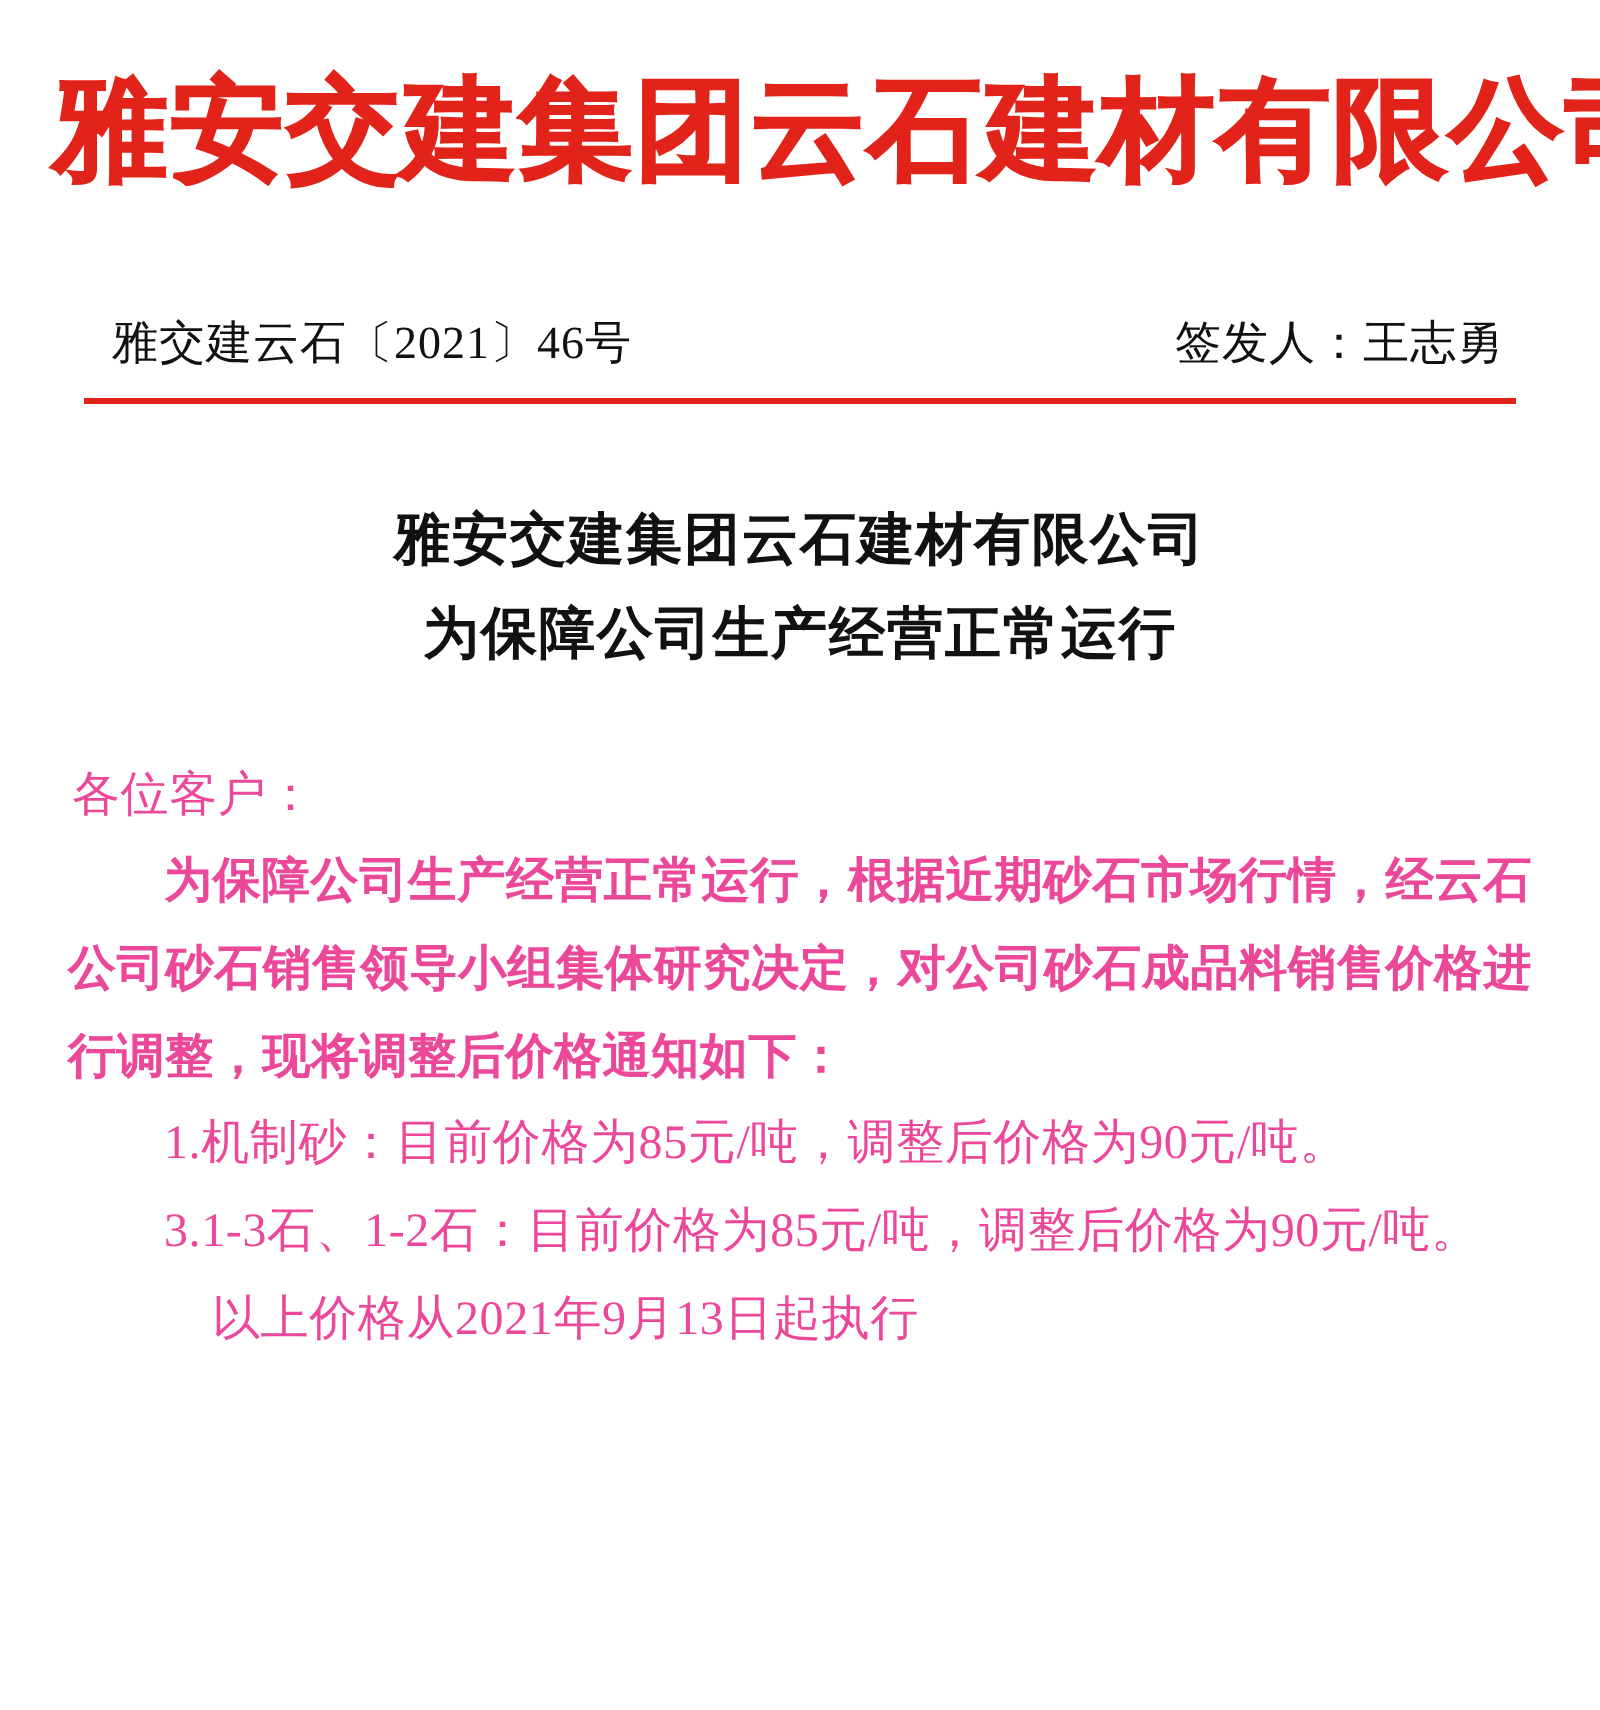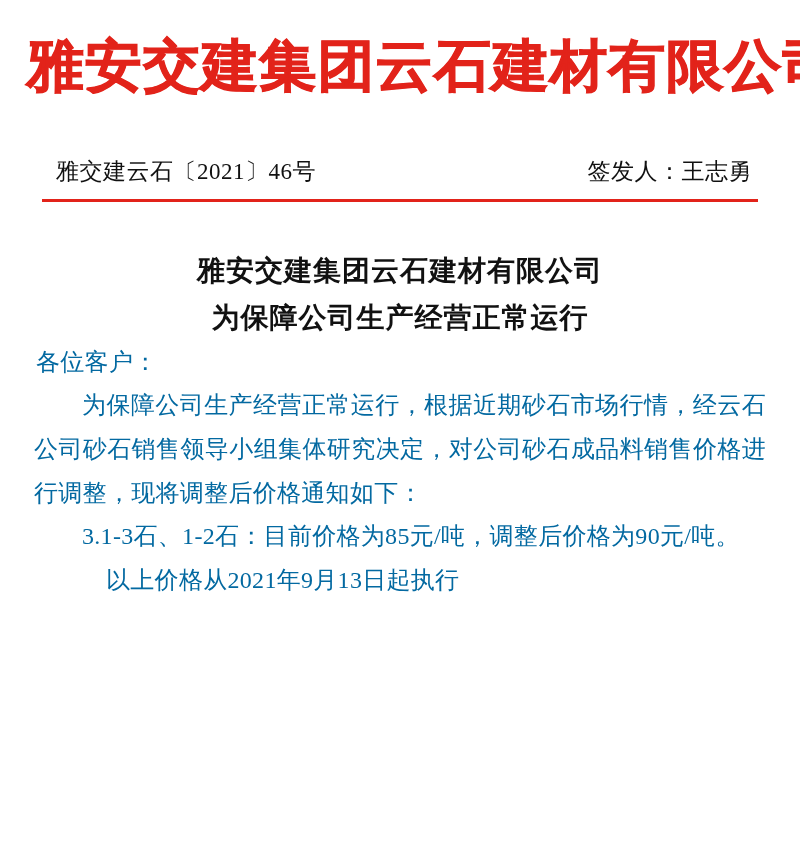--- a/index.html
+++ b/index.html
@@ -74,32 +74,34 @@
     line-height: 1.65;
     color: #111;
     letter-spacing: 1px;
   }
   .doc-title div {
     white-space: nowrap;
   }
 
   
   .body-text {
+    margin-top: 36px;
     font-size: 24px;
     line-height: 1.82;
-    color: #0369a1;
+    color: #ec4899;
     letter-spacing: 0.3px;
   }
   .salutation {
     padding-left: 2px;
   }
   .para {
     text-indent: 2em;
     text-align: justify;
     text-justify: inter-ideograph;
+    font-weight: bold;
   }
   .item {
     text-indent: 2em;
     white-space: nowrap;
   }
   .effective {
     text-indent: 3em;
     white-space: nowrap;
   }
 </style>
@@ -122,17 +124,18 @@
   <div class="red-rule"></div>
 
   <div class="doc-title">
     <div>雅安交建集团云石建材有限公司</div>
     <div>为保障公司生产经营正常运行</div>
   </div>
 
   <div class="body-text">
     <div class="salutation">各位客户：</div>
     <div class="para">为保障公司生产经营正常运行，根据近期砂石市场行情，经云石公司砂石销售领导小组集体研究决定，对公司砂石成品料销售价格进行调整，现将调整后价格通知如下：</div>
+    <div class="item">1.机制砂：目前价格为85元/吨，调整后价格为90元/吨。</div>
     <div class="item">3.1-3石、1-2石：目前价格为85元/吨，调整后价格为90元/吨。</div>
     <div class="effective">以上价格从2021年9月13日起执行</div>
   </div>
 
 </div>
 
 </body></html>

